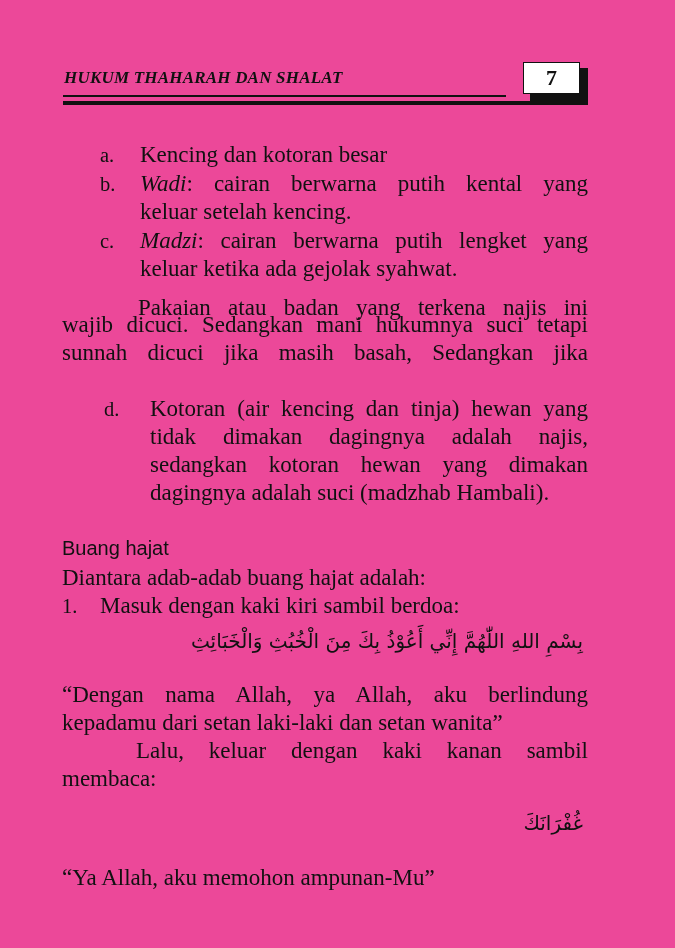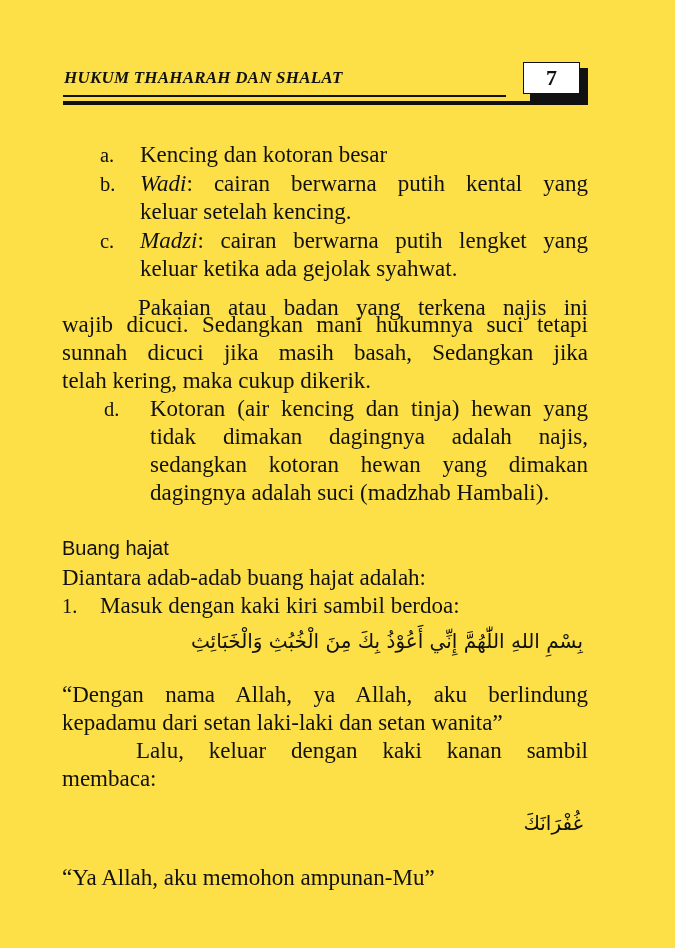--- a/index.html
+++ b/index.html
@@ -1,17 +1,17 @@
 <!DOCTYPE html>
 <html><head>
   <meta charset="utf-8">
   <style>
     html, body { margin: 0; padding: 0; background: #ffffff; }
     body { width: 675px; height: 948px; position: relative; overflow: hidden; color: #111; }
-    .page { position: absolute; left: 0; top: 0; width: 675px; height: 948px; background: #fde047; }
+    .page { position: absolute; left: 0; top: 0; width: 675px; height: 948px; background: #ec4899; }
 
     .hdr-title { position: absolute; left: 64px; top: 68px; font-family: "Liberation Serif", serif; font-style: italic; font-weight: bold; font-size: 17px; letter-spacing: 0.2px; color: #111; white-space: nowrap; }
     .hdr-thin { position: absolute; left: 63px; top: 95px; width: 443px; height: 2px; background: #111; }
     .hdr-thick { position: absolute; left: 63px; top: 101px; width: 525px; height: 4px; background: #111; }
     .pg-shadow { position: absolute; left: 530px; top: 68px; width: 58px; height: 33px; background: #111; }
     .pg-box { position: absolute; left: 523px; top: 62px; width: 57px; height: 32px; background: #fff; border: 1.5px solid #111; box-sizing: border-box; text-align: center; font-family: "Liberation Serif", serif; font-weight: bold; font-size: 22px; line-height: 30px; color: #111; }
 
     .txt { position: absolute; font-family: "Liberation Serif", serif; font-size: 23px; color: #111; line-height: 28px; white-space: nowrap; }
     .just { text-align: justify; text-align-last: justify; white-space: normal; }
     .it { font-style: italic; }
@@ -39,21 +39,20 @@
   <div class="txt just" style="left:140px; top:170px; width:448px;"><span class="it">Wadi</span><span>: cairan berwarna putih kental yang</span></div>
   <div class="txt" style="left:140px; top:198px;">keluar setelah kencing.</div>
 
   <div class="marker" style="left:100px; top:227px;">c.</div>
   <div class="txt just" style="left:140px; top:227px; width:448px;"><span class="it">Madzi</span><span>: cairan berwarna putih lengket yang</span></div>
   <div class="txt" style="left:140px; top:255px;">keluar ketika ada gejolak syahwat.</div>
 
   <div class="txt just" style="left:138px; top:294px; width:450px;">Pakaian atau badan yang terkena najis ini</div>
   <div class="txt just" style="left:62px; top:311px; width:526px;">wajib dicuci. Sedangkan mani hukumnya suci tetapi</div>
   <div class="txt just" style="left:62px; top:339px; width:526px;">sunnah dicuci jika masih basah, Sedangkan jika</div>
-  <div class="txt" style="left:62px; top:367px;">telah kering, maka cukup dikerik.</div>
 
   <div class="marker" style="left:104px; top:395px;">d.</div>
   <div class="txt just" style="left:150px; top:395px; width:438px;">Kotoran (air kencing dan tinja) hewan yang</div>
   <div class="txt just" style="left:150px; top:423px; width:438px;">tidak dimakan dagingnya adalah najis,</div>
   <div class="txt just" style="left:150px; top:451px; width:438px;">sedangkan kotoran hewan yang dimakan</div>
   <div class="txt" style="left:150px; top:479px;">dagingnya adalah suci (madzhab Hambali).</div>
 
   <div class="heading">Buang hajat</div>
   <div class="txt" style="left:62px; top:564px;">Diantara adab-adab buang hajat adalah:</div>
   <div class="marker" style="left:62px; top:592px;">1.</div>

